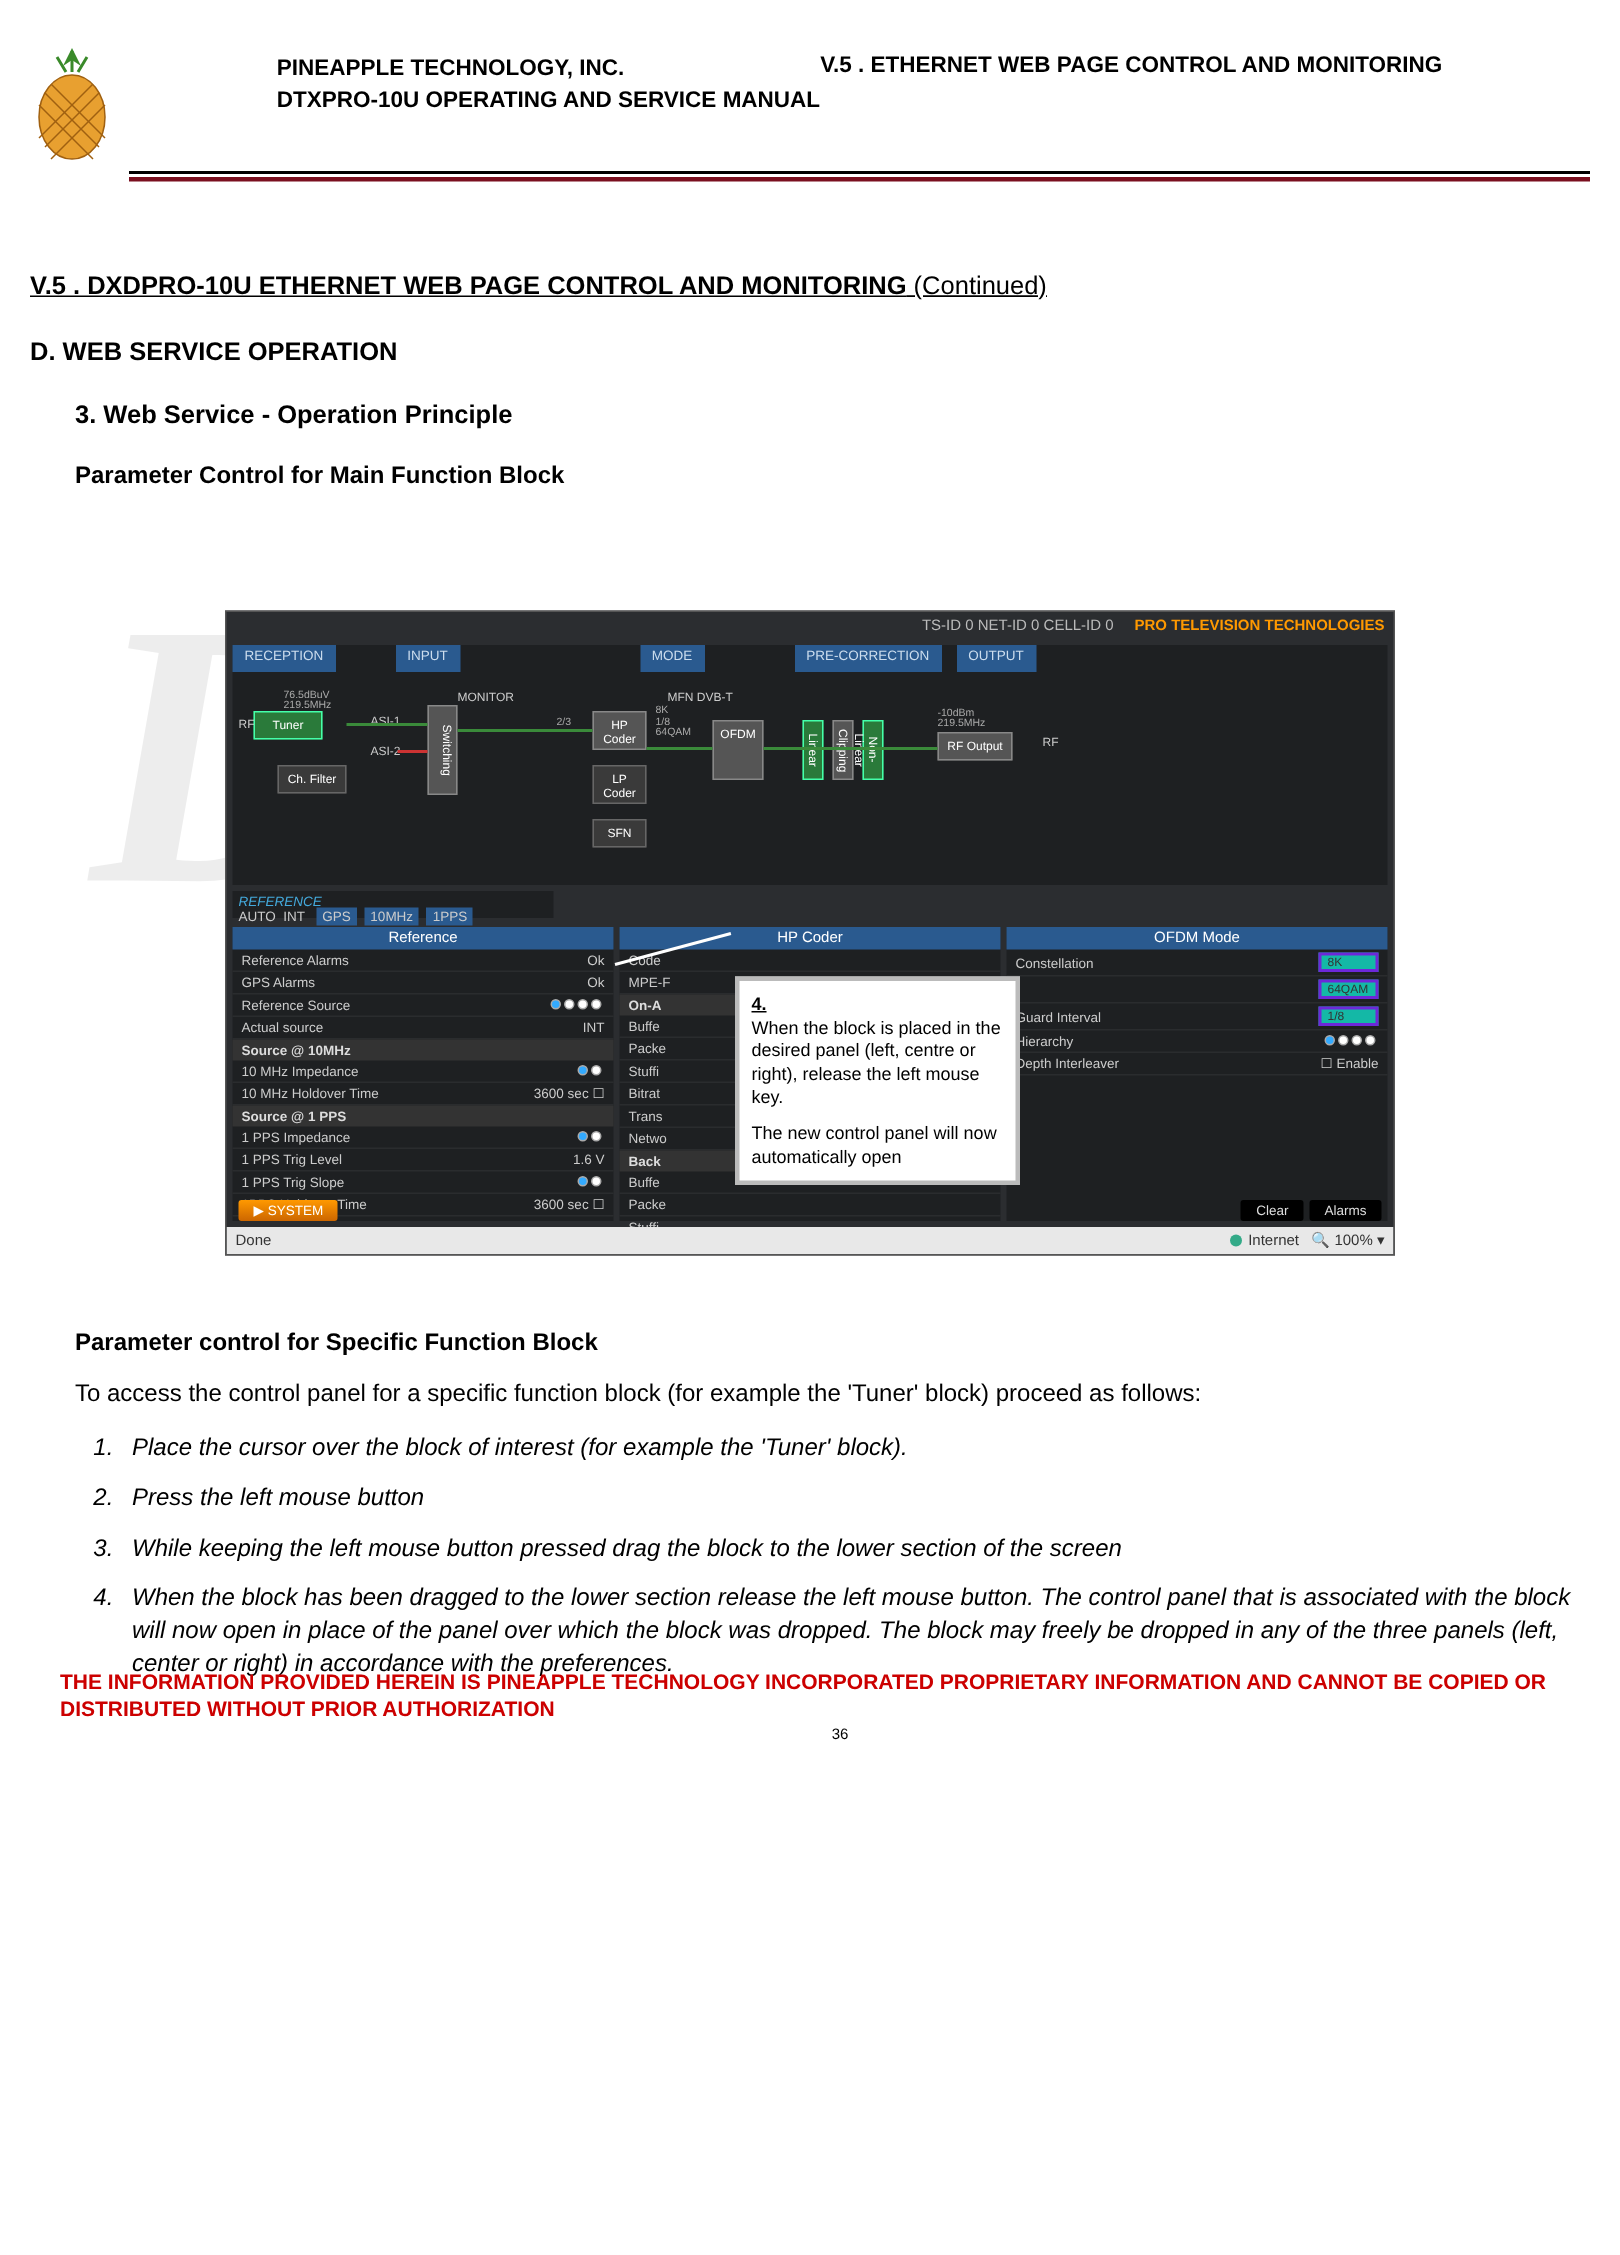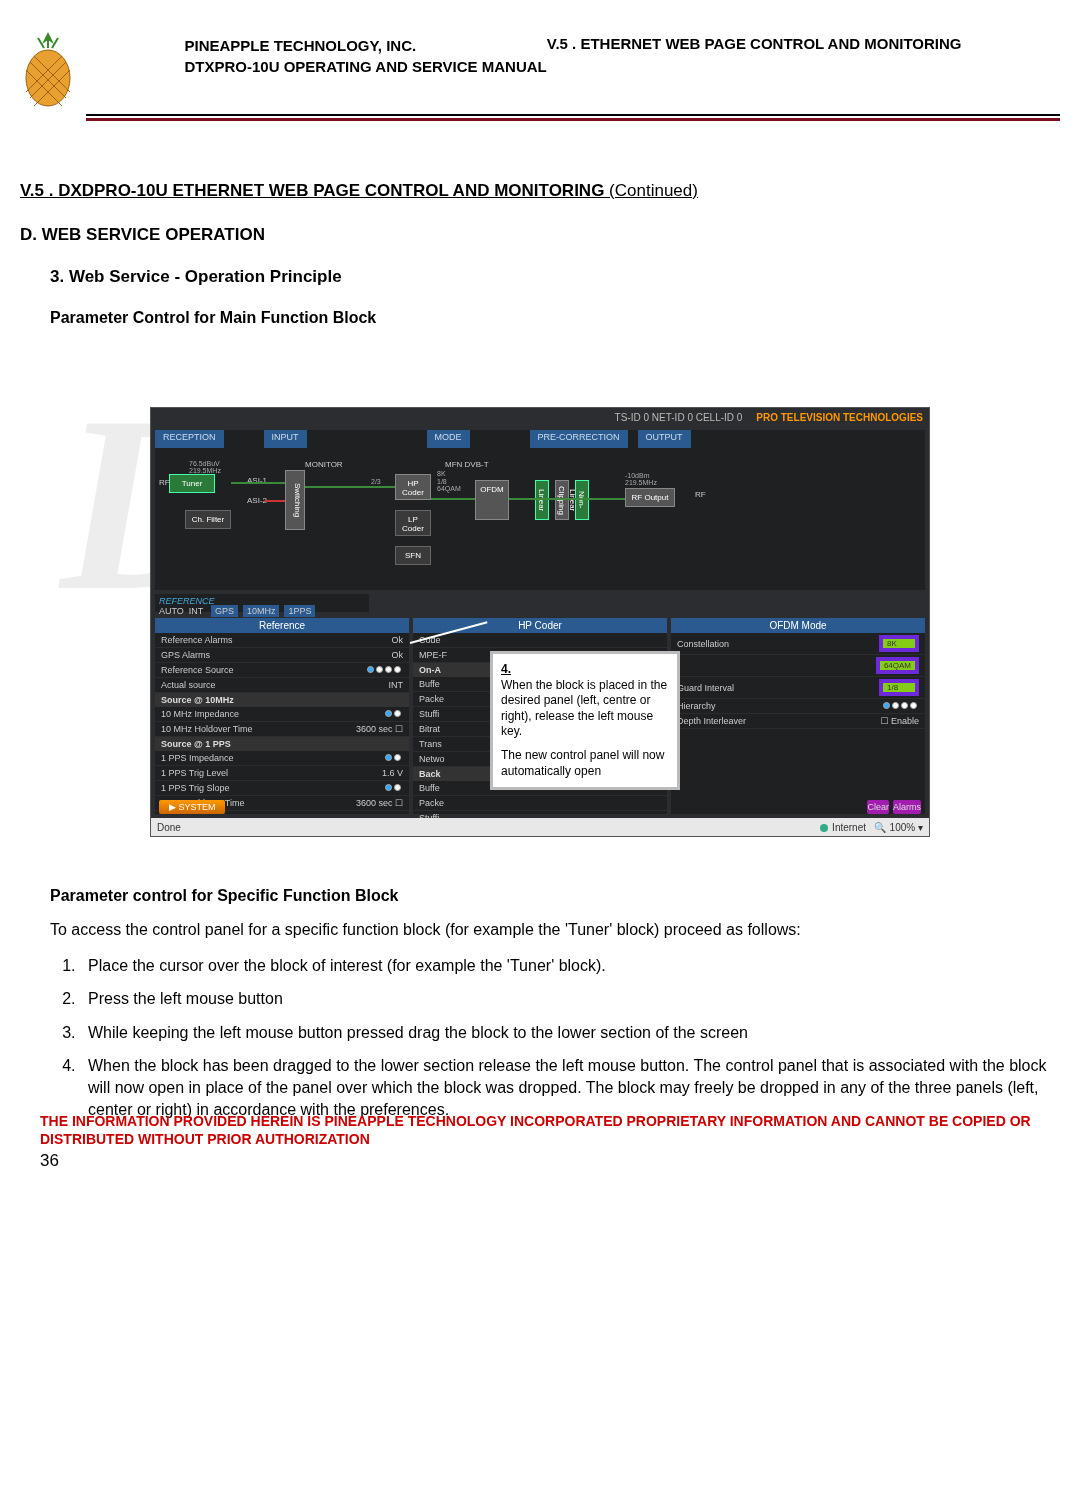--- a/index.html
+++ b/index.html
@@ -32,34 +32,34 @@
   .diag-line { position: absolute; background: #3a8a3a; height: 2px; }
   .diag-line.red { background: #c33; }
   .ref-strip { position: absolute; top: 186px; left: 4px; right: 560px; height: 18px; background: #1e2022; color: #ccc; font-size: 9px; padding: 2px 4px; }
   .panels { position: absolute; top: 210px; left: 4px; right: 4px; bottom: 22px; display: flex; gap: 4px; }
   .panel { flex: 1; background: #1e2022; }
   .panel-header { background: #2a5a8f; color: #fff; font-size: 10px; text-align: center; padding: 2px; }
   .panel-row { color: #ccc; font-size: 9px; padding: 2px 6px; display: flex; justify-content: space-between; align-items: center; border-bottom: 1px solid #2a2c2e; }
   .panel-subhead { background: #333; color: #ddd; font-size: 9px; padding: 2px 6px; font-weight: bold; }
   .radio { width: 7px; height: 7px; border-radius: 50%; border: 1px solid #aaa; display: inline-block; background: #fff; margin-right: 2px; }
   .radio.on { background: #3af; }
-  .sel { background: #84cc16; color: #333; font-size: 8px; padding: 0 4px; border: 4px solid #6d28d9; display: inline-block; min-width: 40px; }
+  .sel { background: #14b8a6; color: #333; font-size: 8px; padding: 0 4px; border: 2px solid #6d28d9; display: inline-block; min-width: 40px; }
   .sysbtn { position: absolute; bottom: 22px; left: 8px; background: linear-gradient(#f90,#c60); color: #fff; font-size: 9px; padding: 2px 10px; border-radius: 2px; }
   .apply-btns { position: absolute; bottom: 22px; right: 8px; display: flex; gap: 4px; }
-  .apply-btn { background: #a21caf; color: #ddd; font-size: 9px; padding: 2px 0; border-radius: 2px; }
+  .apply-btn { background: #000000; color: #ddd; font-size: 9px; padding: 2px 10px; border-radius: 2px; }
   .callout { position: absolute; top: 244px; left: 340px; width: 190px; background: #fff; border: 3px solid #bbb; padding: 8px; font-size: 12px; line-height: 1.3; }
   .callout .num { font-weight: bold; text-decoration: underline; }
   .callout-arrow { position: absolute; top: 235px; left: 260px; width: 80px; height: 2px; background: #fff; transform: rotate(-15deg); transform-origin: left; }
   .para2 { font-weight: bold; font-size: 16px; margin: 0 0 14px 30px; }
   .bodytext { font-size: 16px; margin: 0 0 14px 30px; line-height: 1.35; }
-  ol.steps { margin: 0 0 0 60px; padding: 0; list-style: decimal; }
+  ol.steps { margin: 0 0 0 60px; padding: 0; list-style: decimal; font-style: italic; }
   ol.steps li { font-size: 16px; margin-bottom: 12px; line-height: 1.35; padding-left: 8px; }
   .footer { position: absolute; bottom: 20px; left: 20px; right: 20px; }
   .footer-text { color: #c00; font-weight: bold; font-size: 14px; line-height: 1.3; }
-  .pagenum { text-align: left; font-size: 17px; margin-top: 2px; }
+  .pagenum { text-align: center; font-size: 10px; margin-top: 2px; }
   .watermark { position: absolute; top: 360px; left: 60px; font-size: 250px; color: rgba(0,0,0,0.07); font-weight: bold; font-style: italic; letter-spacing: -10px; font-family: "Times New Roman", serif; pointer-events: none; z-index: 0; }
   .content, .screenshot-wrap, .footer, .header { position: relative; z-index: 1; }
 </style>
 </head>
 <body>
 
 <div class="page">
   <div class="watermark">DRAFT</div>
 
   <div class="header">

